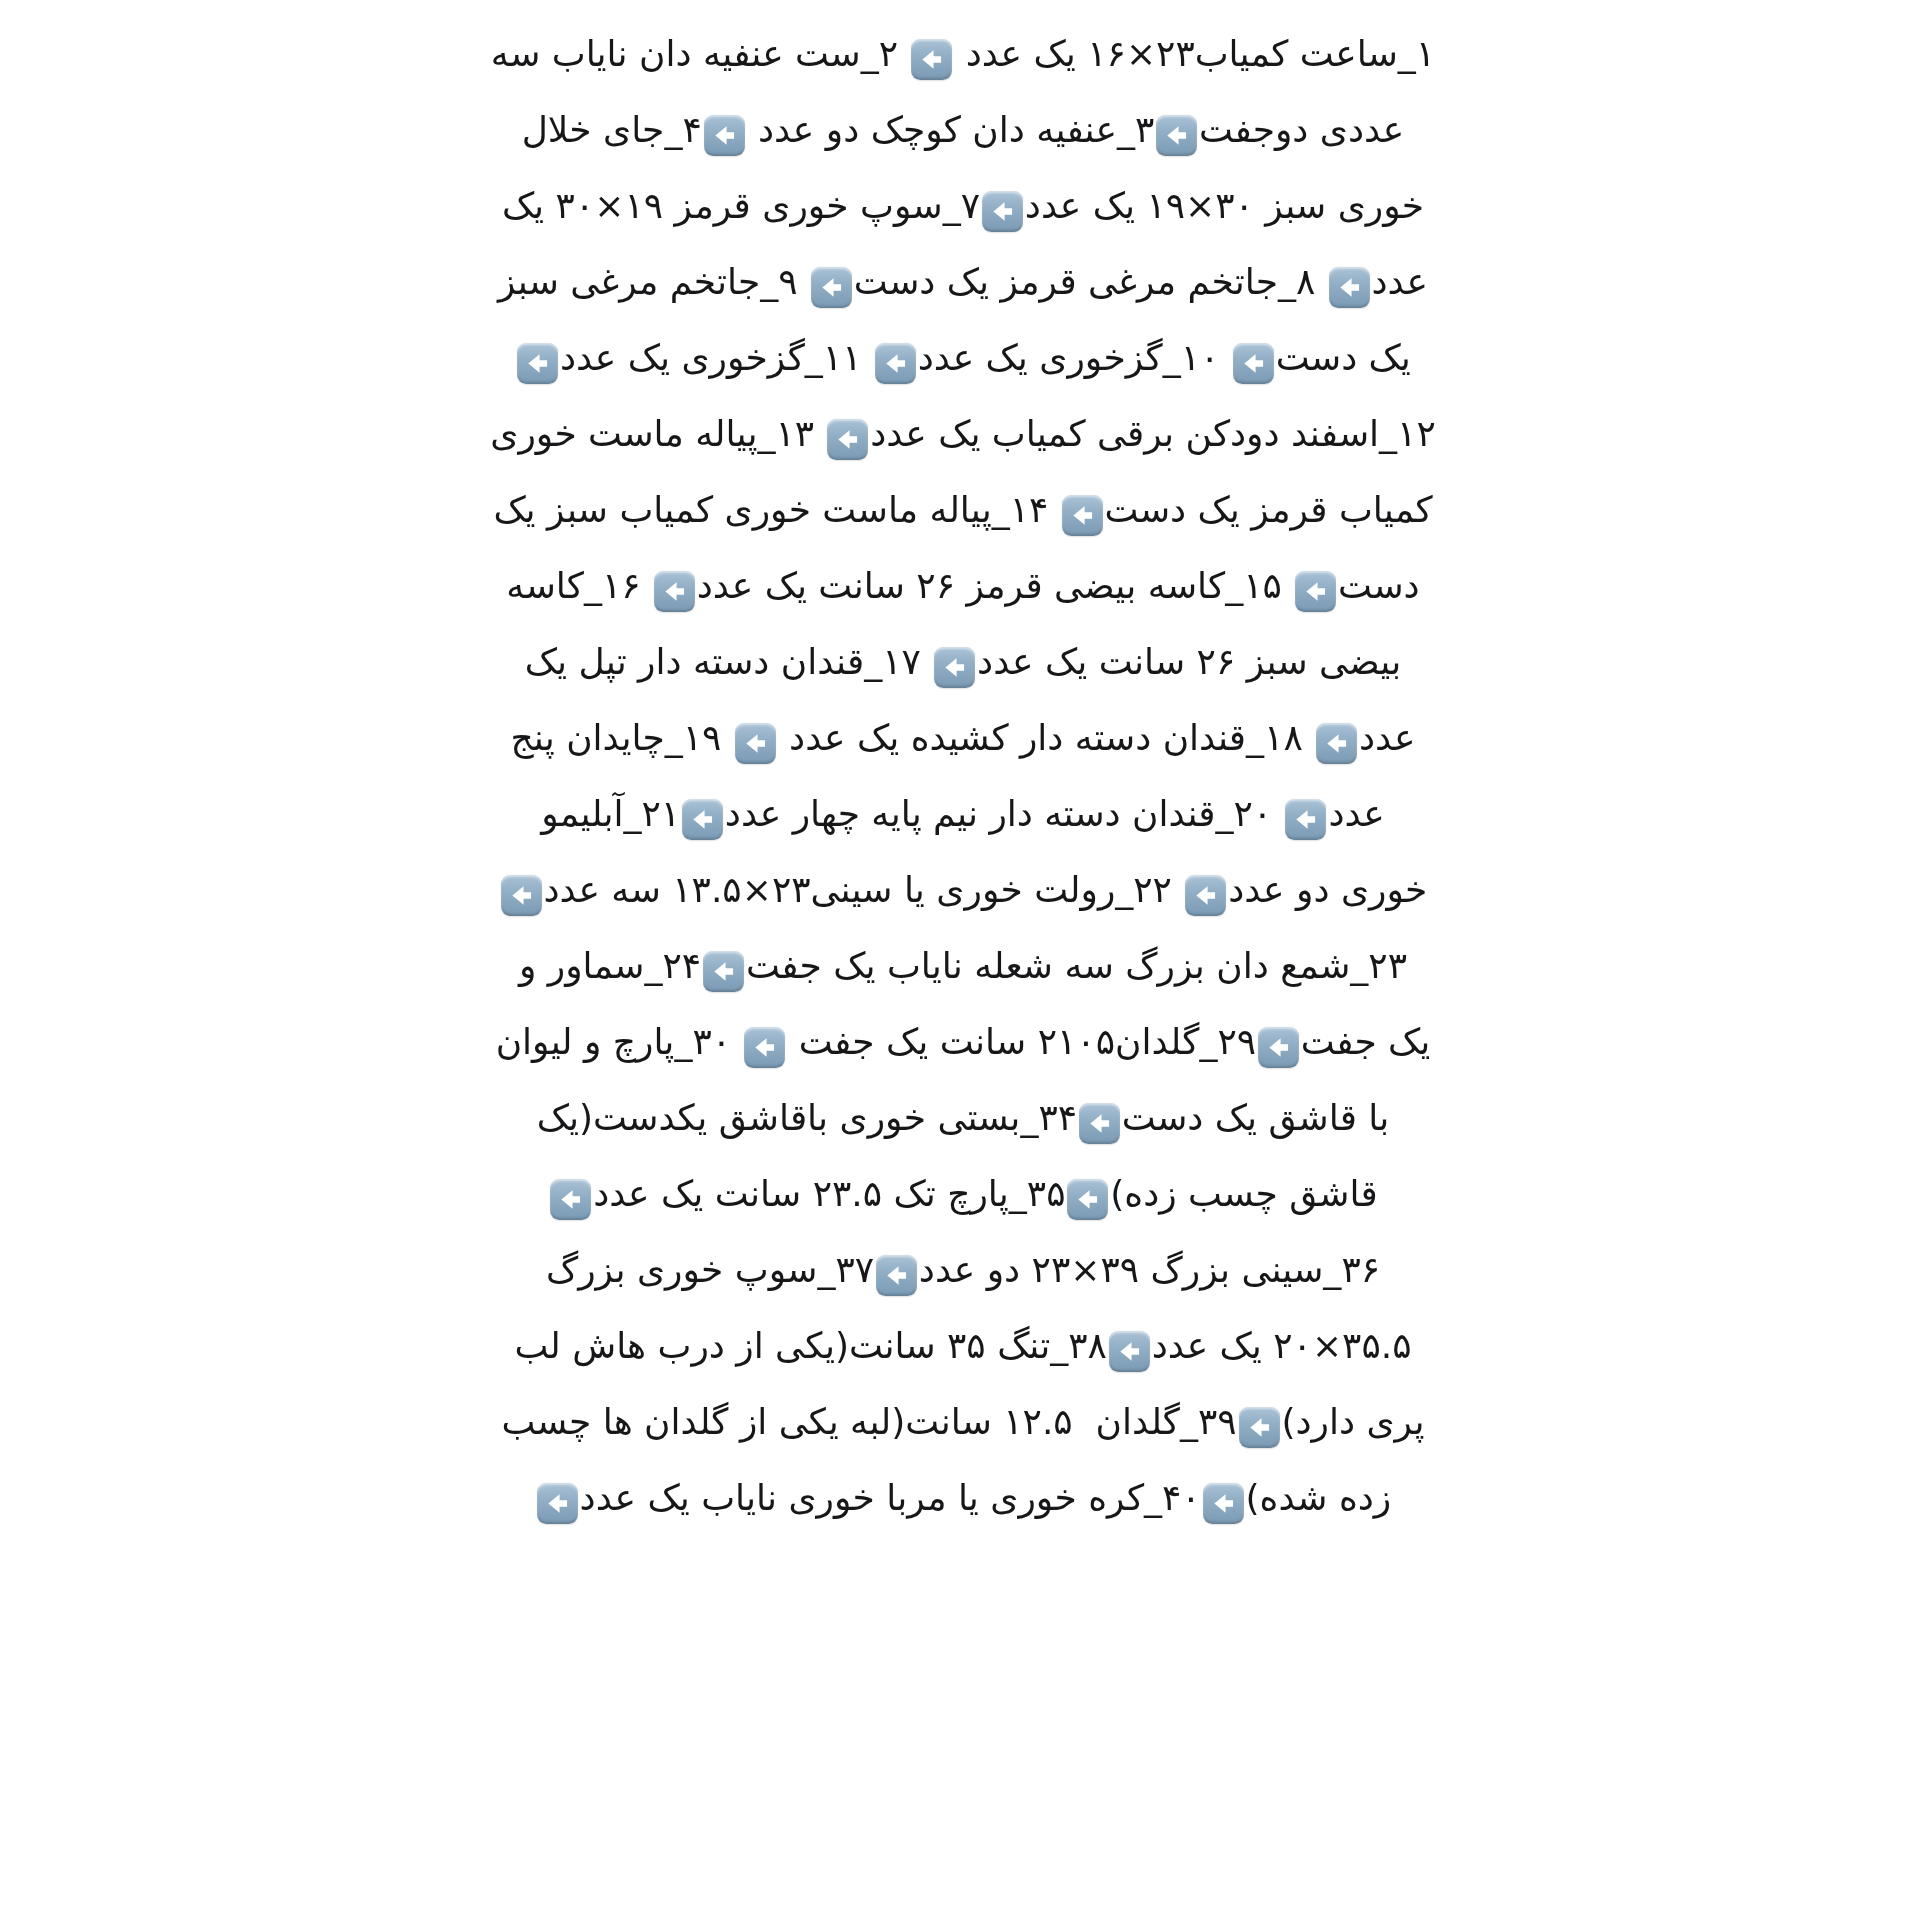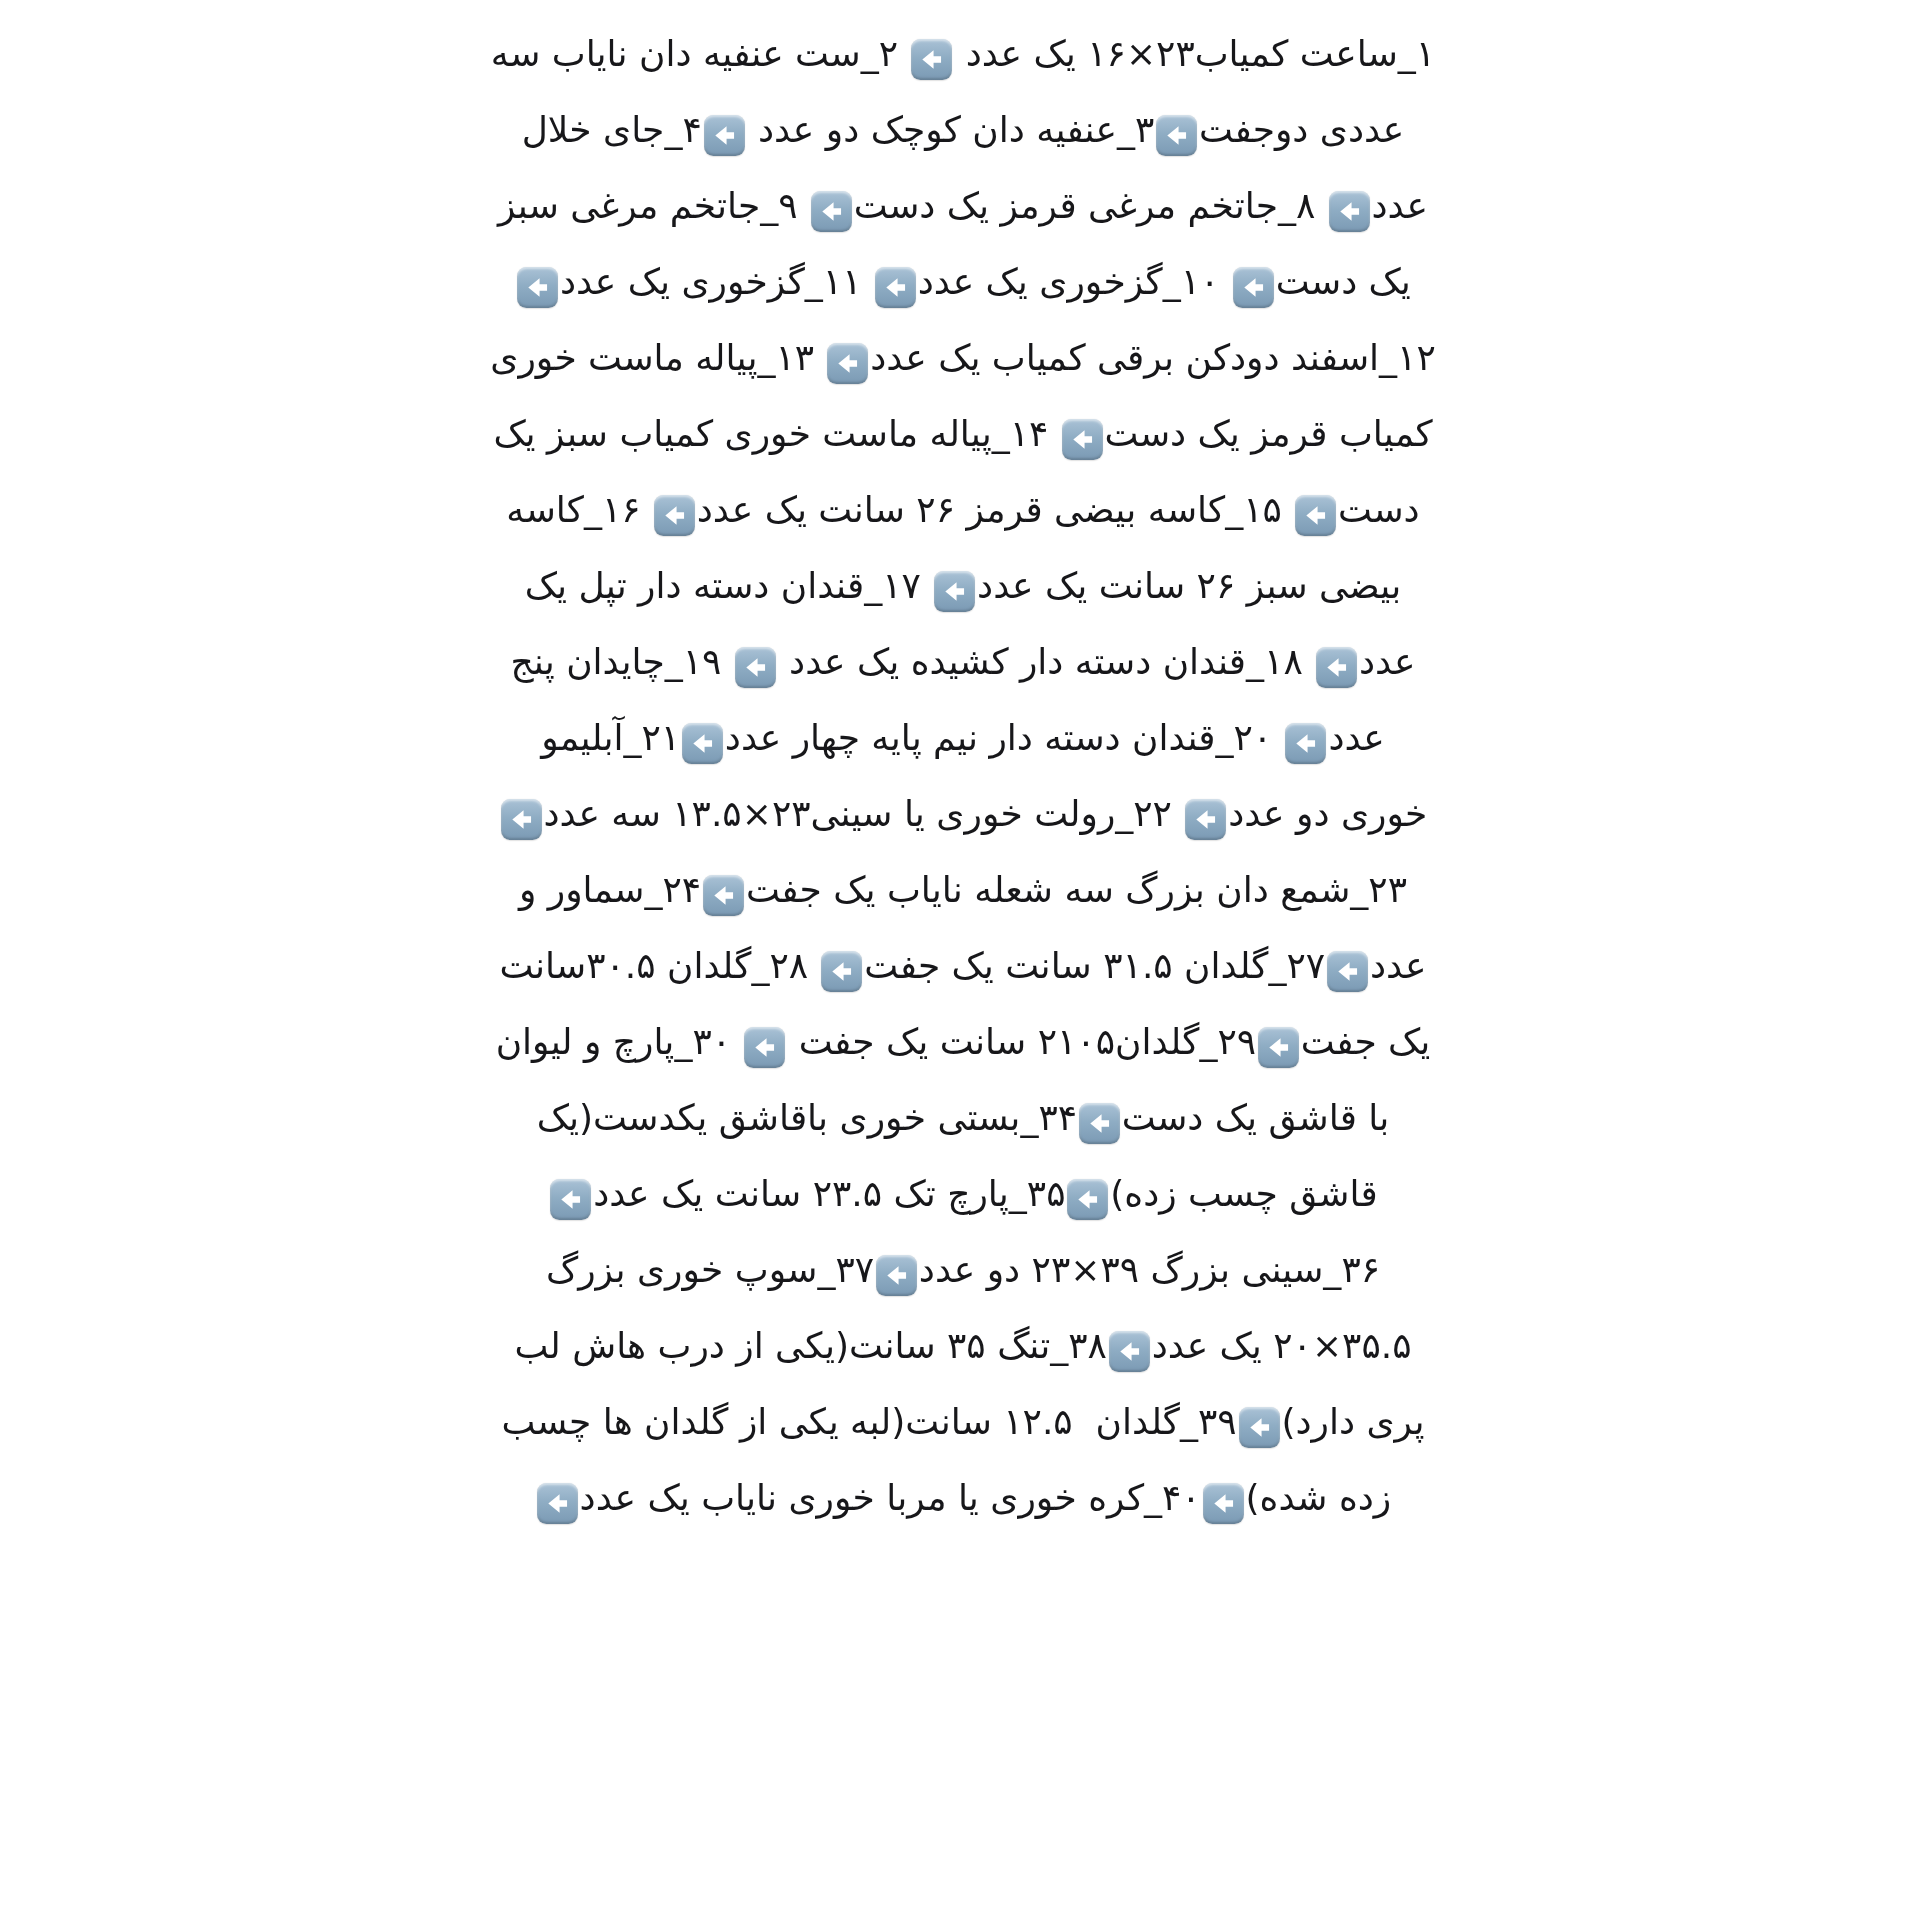--- a/index.html
+++ b/index.html
@@ -57,20 +57,25 @@
         </span> ۲_ست عنفیه دان نایاب سه</div>
       <div class="line">عددی دوجفت<span class="arr" style="background: linear-gradient(rgb(170, 194, 214) 0%, rgb(143, 173, 196) 45%, rgb(123, 154, 180) 100%);">
           <svg viewBox="0 0 24 24">
             <path d="M13.6 4.8 L4.9 12 L13.6 19.2 L13.6 14.6 L19.4 14.6 L19.4 9.4 L13.6 9.4 Z" fill="#ffffff"></path>
           </svg>
         </span>۳_عنفیه دان کوچک دو عدد <span class="arr" style="background: linear-gradient(rgb(170, 194, 214) 0%, rgb(143, 173, 196) 45%, rgb(123, 154, 180) 100%);">
           <svg viewBox="0 0 24 24">
             <path d="M13.6 4.8 L4.9 12 L13.6 19.2 L13.6 14.6 L19.4 14.6 L19.4 9.4 L13.6 9.4 Z" fill="#ffffff"></path>
           </svg>
         </span>۴_جای خلال</div>
+      <div class="line">خوری سبز ۳۰×۱۹ یک عدد<span class="arr" style="background: linear-gradient(rgb(170, 194, 214) 0%, rgb(143, 173, 196) 45%, rgb(123, 154, 180) 100%);">
+          <svg viewBox="0 0 24 24">
+            <path d="M13.6 4.8 L4.9 12 L13.6 19.2 L13.6 14.6 L19.4 14.6 L19.4 9.4 L13.6 9.4 Z" fill="#ffffff"></path>
+          </svg>
+        </span>۷_سوپ خوری قرمز ۱۹×۳۰ یک</div>
       <div class="line">عدد<span class="arr" style="background: linear-gradient(rgb(170, 194, 214) 0%, rgb(143, 173, 196) 45%, rgb(123, 154, 180) 100%);">
           <svg viewBox="0 0 24 24">
             <path d="M13.6 4.8 L4.9 12 L13.6 19.2 L13.6 14.6 L19.4 14.6 L19.4 9.4 L13.6 9.4 Z" fill="#ffffff"></path>
           </svg>
         </span> ۸_جاتخم مرغی قرمز یک دست<span class="arr" style="background: linear-gradient(rgb(170, 194, 214) 0%, rgb(143, 173, 196) 45%, rgb(123, 154, 180) 100%);">
           <svg viewBox="0 0 24 24">
             <path d="M13.6 4.8 L4.9 12 L13.6 19.2 L13.6 14.6 L19.4 14.6 L19.4 9.4 L13.6 9.4 Z" fill="#ffffff"></path>
           </svg>
         </span> ۹_جاتخم مرغی سبز</div>
       <div class="line">یک دست<span class="arr" style="background: linear-gradient(rgb(170, 194, 214) 0%, rgb(143, 173, 196) 45%, rgb(123, 154, 180) 100%);">
@@ -135,29 +140,20 @@
         </span> ۲۲_رولت خوری یا سینی۲۳×۱۳.۵ سه عدد<span class="arr" style="background: linear-gradient(rgb(170, 194, 214) 0%, rgb(143, 173, 196) 45%, rgb(123, 154, 180) 100%);">
           <svg viewBox="0 0 24 24">
             <path d="M13.6 4.8 L4.9 12 L13.6 19.2 L13.6 14.6 L19.4 14.6 L19.4 9.4 L13.6 9.4 Z" fill="#ffffff"></path>
           </svg>
         </span></div>
       <div class="line">۲۳_شمع دان بزرگ سه شعله نایاب یک جفت<span class="arr" style="background: linear-gradient(rgb(170, 194, 214) 0%, rgb(143, 173, 196) 45%, rgb(123, 154, 180) 100%);">
           <svg viewBox="0 0 24 24">
             <path d="M13.6 4.8 L4.9 12 L13.6 19.2 L13.6 14.6 L19.4 14.6 L19.4 9.4 L13.6 9.4 Z" fill="#ffffff"></path>
           </svg>
         </span>۲۴_سماور و</div>
-      <div class="line">عدد<span class="arr" style="background: linear-gradient(rgb(170, 194, 214) 0%, rgb(143, 173, 196) 45%, rgb(123, 154, 180) 100%);">
-          <svg viewBox="0 0 24 24">
-            <path d="M13.6 4.8 L4.9 12 L13.6 19.2 L13.6 14.6 L19.4 14.6 L19.4 9.4 L13.6 9.4 Z" fill="#ffffff"></path>
-          </svg>
-        </span>۲۷_گلدان ۳۱.۵ سانت یک جفت<span class="arr" style="background: linear-gradient(rgb(170, 194, 214) 0%, rgb(143, 173, 196) 45%, rgb(123, 154, 180) 100%);">
-          <svg viewBox="0 0 24 24">
-            <path d="M13.6 4.8 L4.9 12 L13.6 19.2 L13.6 14.6 L19.4 14.6 L19.4 9.4 L13.6 9.4 Z" fill="#ffffff"></path>
-          </svg>
-        </span> ۲۸_گلدان ۳۰.۵سانت</div>
       <div class="line">یک جفت<span class="arr" style="background: linear-gradient(rgb(170, 194, 214) 0%, rgb(143, 173, 196) 45%, rgb(123, 154, 180) 100%);">
           <svg viewBox="0 0 24 24">
             <path d="M13.6 4.8 L4.9 12 L13.6 19.2 L13.6 14.6 L19.4 14.6 L19.4 9.4 L13.6 9.4 Z" fill="#ffffff"></path>
           </svg>
         </span>۲۹_گلدان۲۱۰۵ سانت یک جفت <span class="arr" style="background: linear-gradient(rgb(170, 194, 214) 0%, rgb(143, 173, 196) 45%, rgb(123, 154, 180) 100%);">
           <svg viewBox="0 0 24 24">
             <path d="M13.6 4.8 L4.9 12 L13.6 19.2 L13.6 14.6 L19.4 14.6 L19.4 9.4 L13.6 9.4 Z" fill="#ffffff"></path>
           </svg>
         </span> ۳۰_پارچ و لیوان</div>
       <div class="line">با قاشق یک دست<span class="arr" style="background: linear-gradient(rgb(170, 194, 214) 0%, rgb(143, 173, 196) 45%, rgb(123, 154, 180) 100%);">

